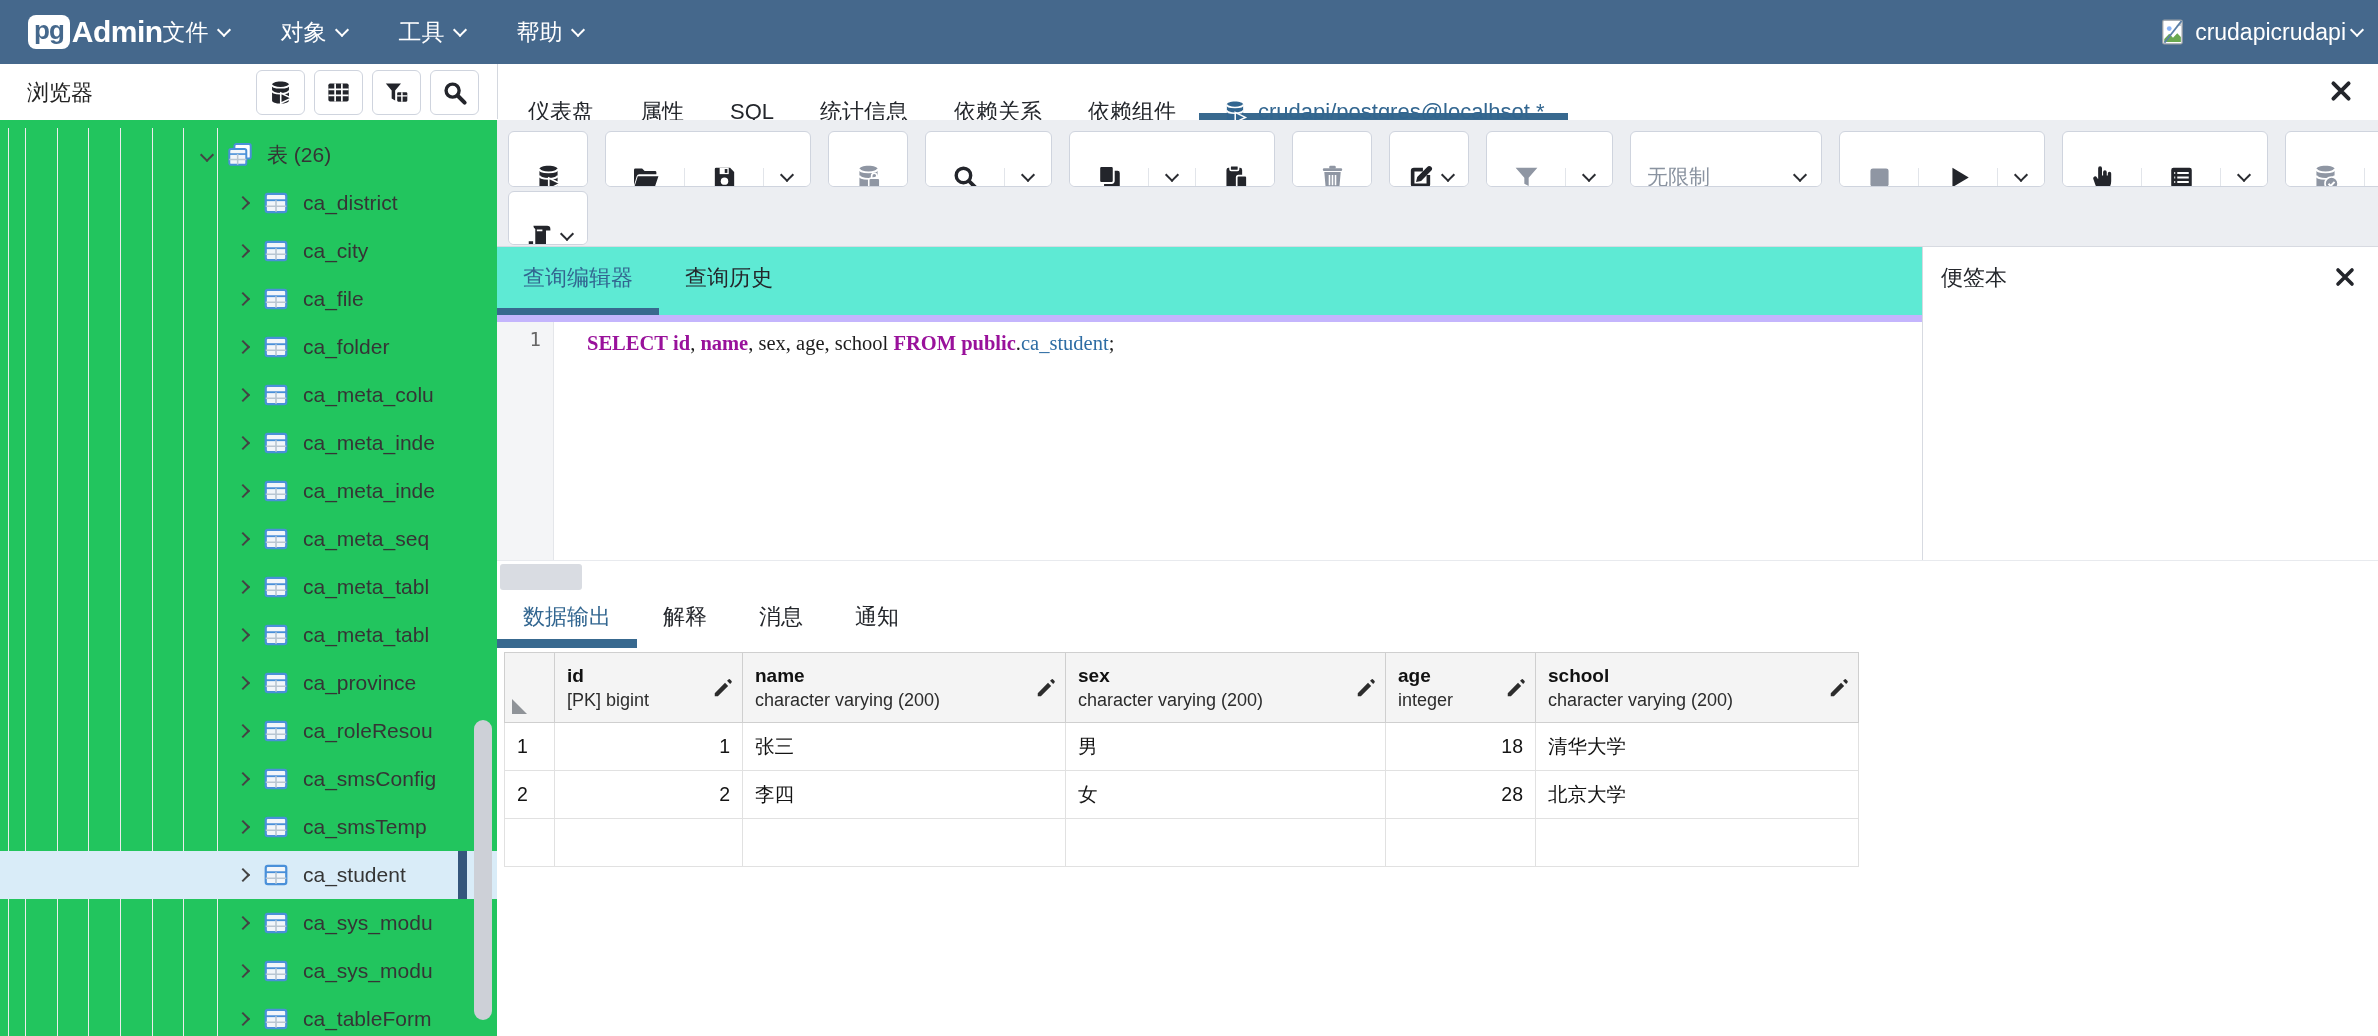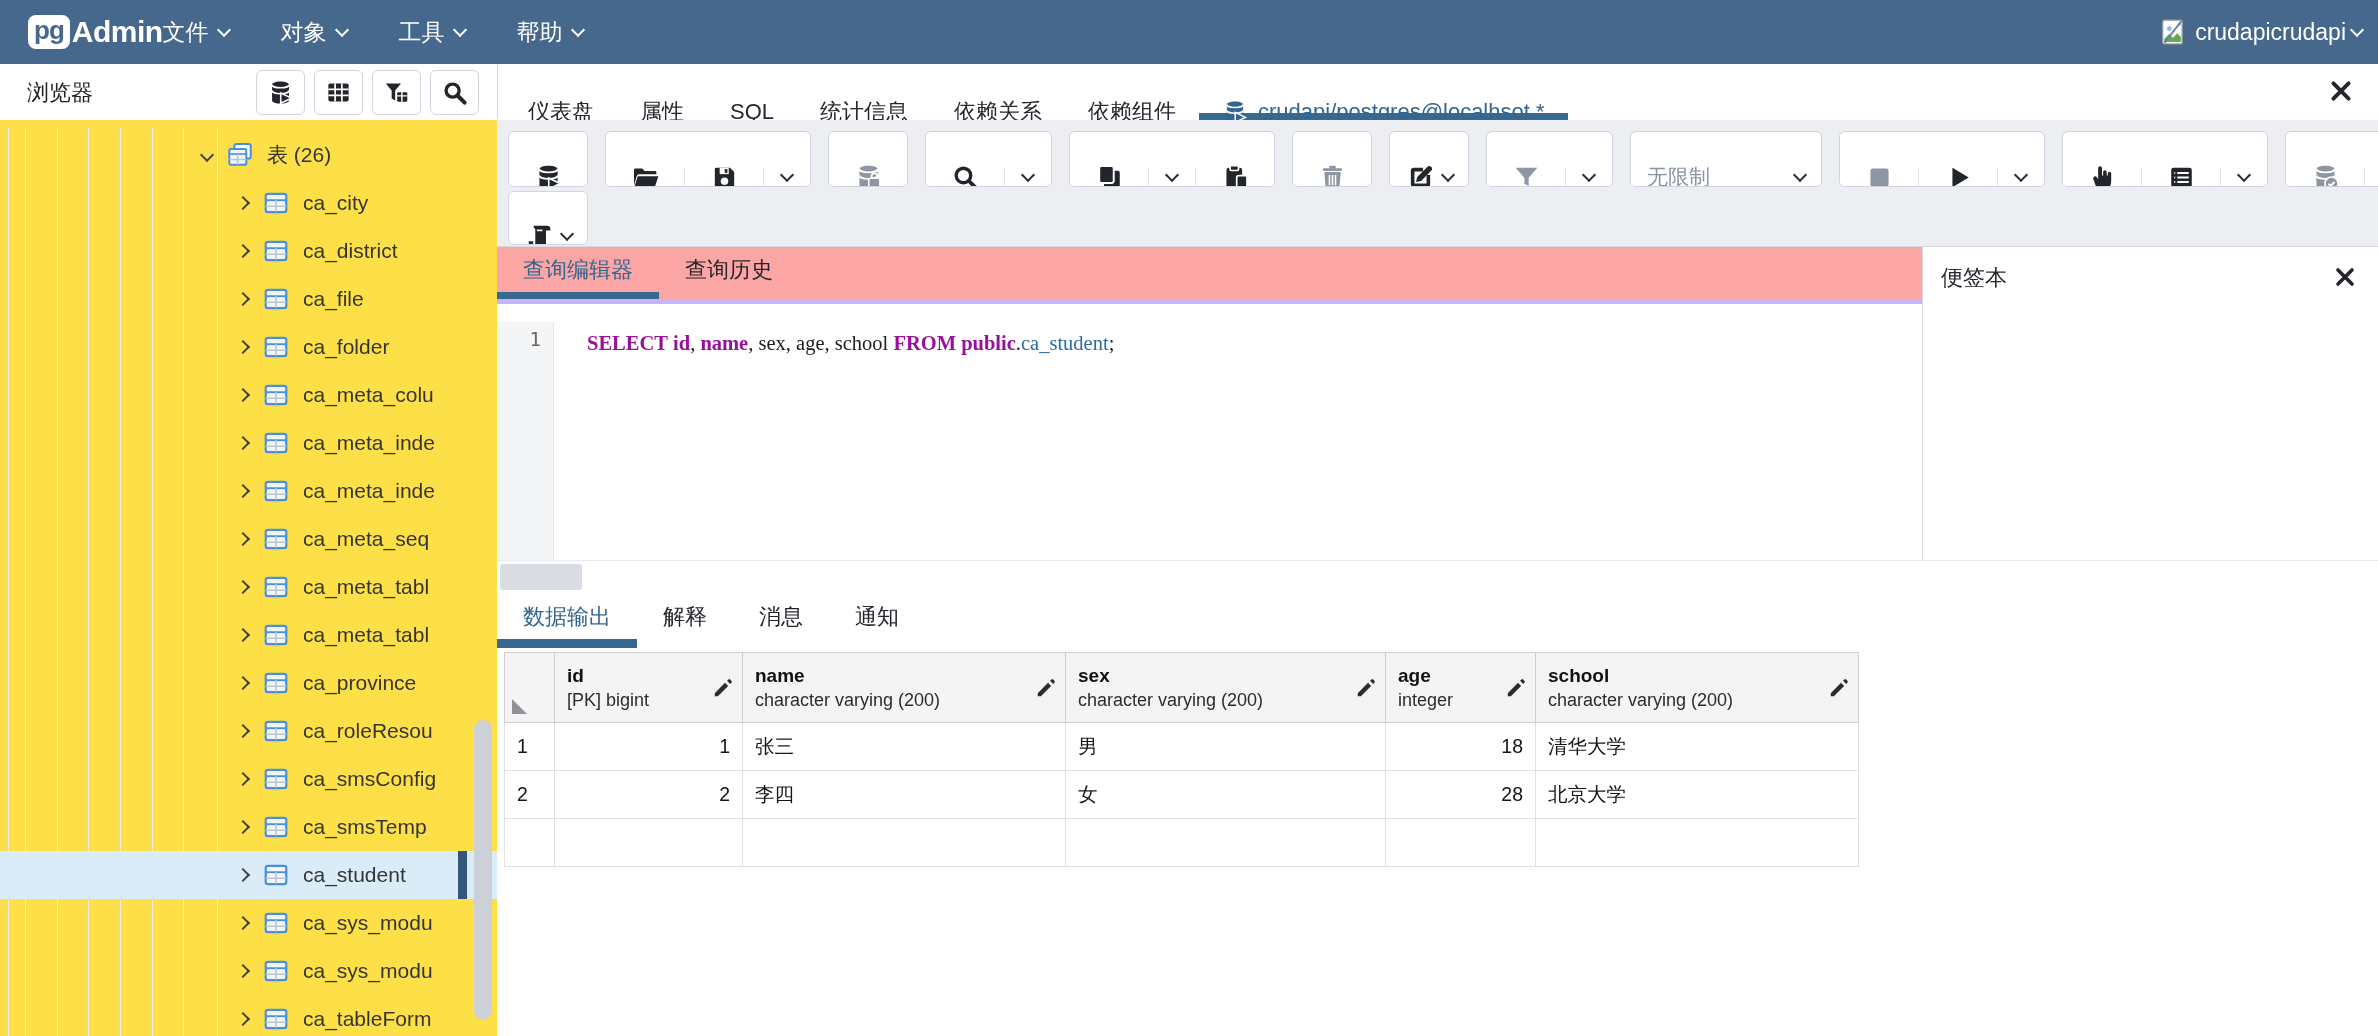--- a/index.html
+++ b/index.html
@@ -33,21 +33,21 @@
   .sq-btn svg{width:27px;height:27px;}
   #row2 .vdiv{position:absolute;left:497px;top:0;width:1px;height:55px;background:#d4d8df;}
   #objtabs{position:absolute;left:505px;top:0;height:56px;display:flex;align-items:stretch;}
   .objtab{display:flex;align-items:center;gap:10px;padding:0 23px;font-size:22px;color:#24272c;cursor:pointer;border-bottom:7px solid transparent;box-sizing:border-box;margin-top:47px;}
   .objtab.active{color:#326690;border-bottom-color:#38698f;}
   .objtab svg{width:26px;height:26px;color:#326690;}
   #tabbar-close{position:absolute;right:22px;top:14px;width:28px;height:28px;color:#23252b;cursor:pointer;}
   #tabbar-close svg{width:26px;height:26px;}
 
   
-  #tree{position:absolute;left:0;top:120px;width:497px;height:916px;background:#fde047;overflow:hidden;}
+  #tree{position:absolute;left:0;top:120px;width:497px;height:916px;background:#22c55e;overflow:hidden;}
   .guide{position:absolute;top:8px;bottom:0;width:1px;background:#ececec;}
   #treerows{position:absolute;left:0;top:11px;width:497px;}
   .trow{height:48px;display:flex;align-items:center;font-size:21px;color:#353535;cursor:pointer;position:relative;white-space:nowrap;}
   .trow .chev{color:#444;width:8px;height:8px;margin:0 14px 0 0;}
   .trow.root{padding-left:202px;}
   .trow.child{padding-left:238px;}
   .trow .ticon{width:28px;height:28px;margin-right:13px;flex:0 0 auto;}
   .trow.selected{background:#d9ecf8;}
   .trow.selected .selbar{position:absolute;left:458px;top:0;width:9px;height:100%;background:#34567c;}
   #tree-scrollthumb{position:absolute;left:474px;top:600px;width:18px;height:300px;border-radius:9px;background:#cdd0d7;}
@@ -61,21 +61,21 @@
   .tb-group{display:flex;background:#ffffff;border:1px solid #cfd4de;border-radius:6px;overflow:hidden;}
   .tb-btn{min-width:54px;padding:0 12px;display:flex;align-items:center;justify-content:center;gap:8px;color:#23252b;cursor:pointer;border-left:1px solid #e2e5ea;background:#fff;margin-top:36px;}
   .tb-btn:first-child{border-left:none;}
   .tb-btn svg{width:29px;height:29px;}
   .tb-btn.caret-only{min-width:46px;padding:0;}
   .tb-btn .chev{width:8px;height:8px;color:#2a2c31;}
   .tb-btn.disabled{color:#8f96a3;cursor:default;}
   .tb-btn.muted-label{color:#8a93a0;font-size:21px;min-width:158px;justify-content:space-between;padding:0 16px;}
 
   
-  #edtabs{position:absolute;left:0;top:127px;width:1425px;height:57px;background:#fca5a5;display:flex;align-items:stretch;border-bottom:5px solid #c4b5fd;box-sizing:border-box;}
+  #edtabs{position:absolute;left:0;top:127px;width:1425px;height:75px;background:#5eead4;display:flex;align-items:stretch;border-bottom:7px solid #c4b5fd;box-sizing:border-box;}
   .edtab{display:flex;align-items:center;padding:0 26px;font-size:22px;color:#24272c;cursor:pointer;border-bottom:7px solid transparent;box-sizing:border-box;}
   .edtab.active{color:#326690;border-bottom-color:#38698f;}
 
   
   #editor{position:absolute;left:0;top:202px;width:1425px;height:238px;background:#ffffff;cursor:text;}
   #gutter{position:absolute;left:0;top:0;width:56px;height:238px;background:#f4f5f7;border-right:1px solid #e4e6ea;}
   #gutter .ln{font-family:"DejaVu Sans Mono","Liberation Mono",monospace;font-size:19px;color:#666;text-align:right;padding:6px 12px 0 0;}
   #code{position:absolute;left:56px;top:0;right:0;bottom:0;padding:5px 0 0 34px;font-family:Liberation Serif, serif;font-size:20.5px;line-height:32px;white-space:pre;}
   #code .kw{color:#99119b;font-weight:bold;}
   #code .ident{color:#2e6da4;}
@@ -247,32 +247,32 @@
       </div>
       <div class="trow child">
         <i class="chev right"></i>
         <span class="ticon">
           <svg viewBox="0 0 24 24" class="ic" style="width:28px;height:28px">
             <rect x="3.2" y="4.2" width="17.6" height="15.6" rx="1.8" fill="#f2f6fa" stroke="#4a90d9" stroke-width="1.9"></rect>
             <path d="M3.2 9.6h17.6" stroke="#4a90d9" stroke-width="1.6"></path>
             <path d="M12 9.6v10M3.2 14.8h17.6" stroke="#b9c6d2" stroke-width="1.4"></path>
           </svg>
         </span>
+        <span>ca_district</span>
+      </div>
+      <div class="trow child">
+        <i class="chev right"></i>
+        <span class="ticon">
+          <svg viewBox="0 0 24 24" class="ic" style="width:28px;height:28px">
+            <rect x="3.2" y="4.2" width="17.6" height="15.6" rx="1.8" fill="#f2f6fa" stroke="#4a90d9" stroke-width="1.9"></rect>
+            <path d="M3.2 9.6h17.6" stroke="#4a90d9" stroke-width="1.6"></path>
+            <path d="M12 9.6v10M3.2 14.8h17.6" stroke="#b9c6d2" stroke-width="1.4"></path>
+          </svg>
+        </span>
         <span>ca_city</span>
-      </div>
-      <div class="trow child">
-        <i class="chev right"></i>
-        <span class="ticon">
-          <svg viewBox="0 0 24 24" class="ic" style="width:28px;height:28px">
-            <rect x="3.2" y="4.2" width="17.6" height="15.6" rx="1.8" fill="#f2f6fa" stroke="#4a90d9" stroke-width="1.9"></rect>
-            <path d="M3.2 9.6h17.6" stroke="#4a90d9" stroke-width="1.6"></path>
-            <path d="M12 9.6v10M3.2 14.8h17.6" stroke="#b9c6d2" stroke-width="1.4"></path>
-          </svg>
-        </span>
-        <span>ca_district</span>
       </div>
       <div class="trow child">
         <i class="chev right"></i>
         <span class="ticon">
           <svg viewBox="0 0 24 24" class="ic" style="width:28px;height:28px">
             <rect x="3.2" y="4.2" width="17.6" height="15.6" rx="1.8" fill="#f2f6fa" stroke="#4a90d9" stroke-width="1.9"></rect>
             <path d="M3.2 9.6h17.6" stroke="#4a90d9" stroke-width="1.6"></path>
             <path d="M12 9.6v10M3.2 14.8h17.6" stroke="#b9c6d2" stroke-width="1.4"></path>
           </svg>
         </span>

